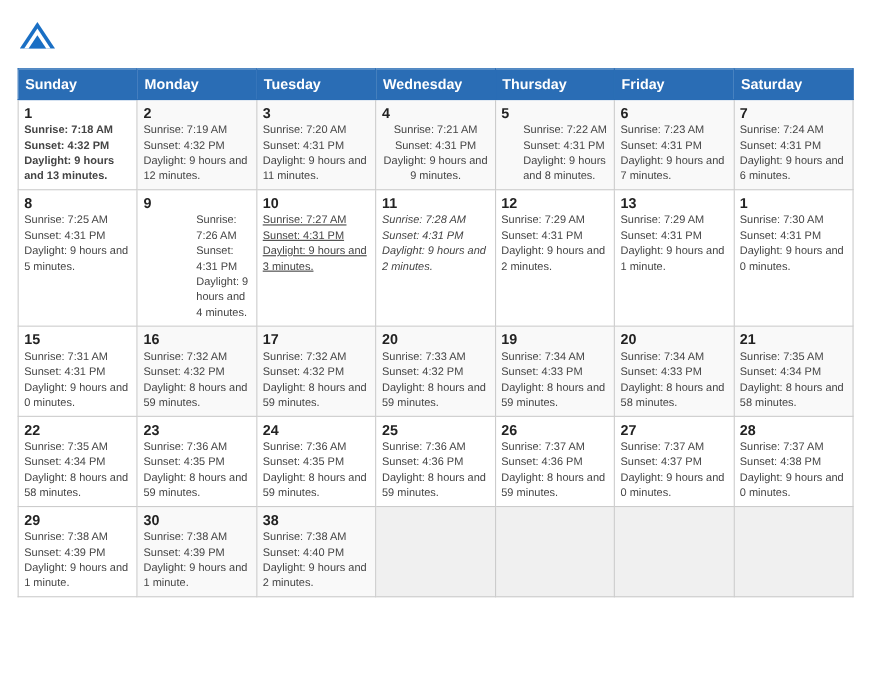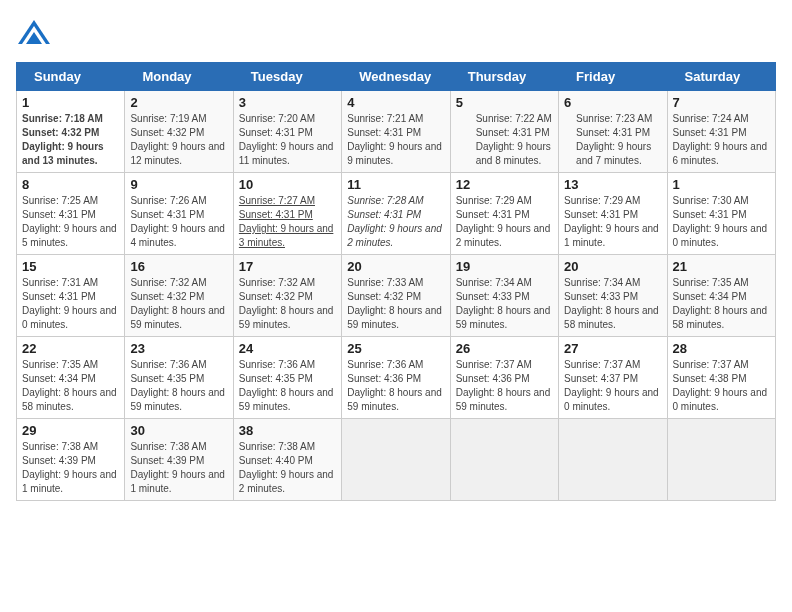--- a/index.html
+++ b/index.html
@@ -44,21 +44,21 @@
     }
     table {
       width: 100%;
       border-collapse: collapse;
       font-size: 10.5px;
     }
     thead tr th {
       background-color: #2a6db5;
       color: #fff;
       text-align: left;
-      padding: 6px 17px;
+      padding: 6px 6px;
       font-size: 13px;
       font-weight: bold;
       border: 1px solid #2a6db5;
     }
     tbody tr td {
       vertical-align: top;
       border: 1px solid #ccc;
       padding: 4px 5px;
       width: 14.28%;
       min-height: 70px;
@@ -134,53 +134,53 @@
 Daylight: 9 hours and 12 minutes.</div>
         </td>
         <td>
           <span class="day-num">3</span>
           <div class="day-info" style="white-space: pre-line;">Sunrise: 7:20 AM
 Sunset: 4:31 PM
 Daylight: 9 hours and 11 minutes.</div>
         </td>
         <td>
           <span class="day-num">4</span>
-          <div class="day-info" style="white-space: pre-line;">Sunrise: 7:21 AM
+          <div class="day-info" style="white-space: pre-line; text-align: center;">Sunrise: 7:21 AM
 Sunset: 4:31 PM
 Daylight: 9 hours and 9 minutes.</div>
         </td>
         <td>
           <span class="day-num">5</span>
           <div class="day-info" style="white-space: pre-line; margin-left: 20px;">Sunrise: 7:22 AM
 Sunset: 4:31 PM
 Daylight: 9 hours and 8 minutes.</div>
         </td>
         <td>
           <span class="day-num">6</span>
-          <div class="day-info" style="white-space: pre-line; margin-left: 12px;">Sunrise: 7:23 AM
+          <div class="day-info" style="white-space: pre-line;">Sunrise: 7:23 AM
 Sunset: 4:31 PM
 Daylight: 9 hours and 7 minutes.</div>
         </td>
         <td>
           <span class="day-num">7</span>
           <div class="day-info" style="white-space: pre-line;">Sunrise: 7:24 AM
 Sunset: 4:31 PM
 Daylight: 9 hours and 6 minutes.</div>
         </td>
       </tr>
       <tr>
         <td>
           <span class="day-num">8</span>
           <div class="day-info" style="white-space: pre-line;">Sunrise: 7:25 AM
 Sunset: 4:31 PM
 Daylight: 9 hours and 5 minutes.</div>
         </td>
         <td>
           <span class="day-num">9</span>
-          <div class="day-info" style="white-space: pre-line;">Sunrise: 7:26 AM
+          <div class="day-info" style="white-space: pre-line; margin-left: 48px;">Sunrise: 7:26 AM
 Sunset: 4:31 PM
 Daylight: 9 hours and 4 minutes.</div>
         </td>
         <td>
           <span class="day-num">10</span>
           <div class="day-info" style="white-space: pre-line; text-decoration: underline;">Sunrise: 7:27 AM
 Sunset: 4:31 PM
 Daylight: 9 hours and 3 minutes.</div>
         </td>
         <td>

